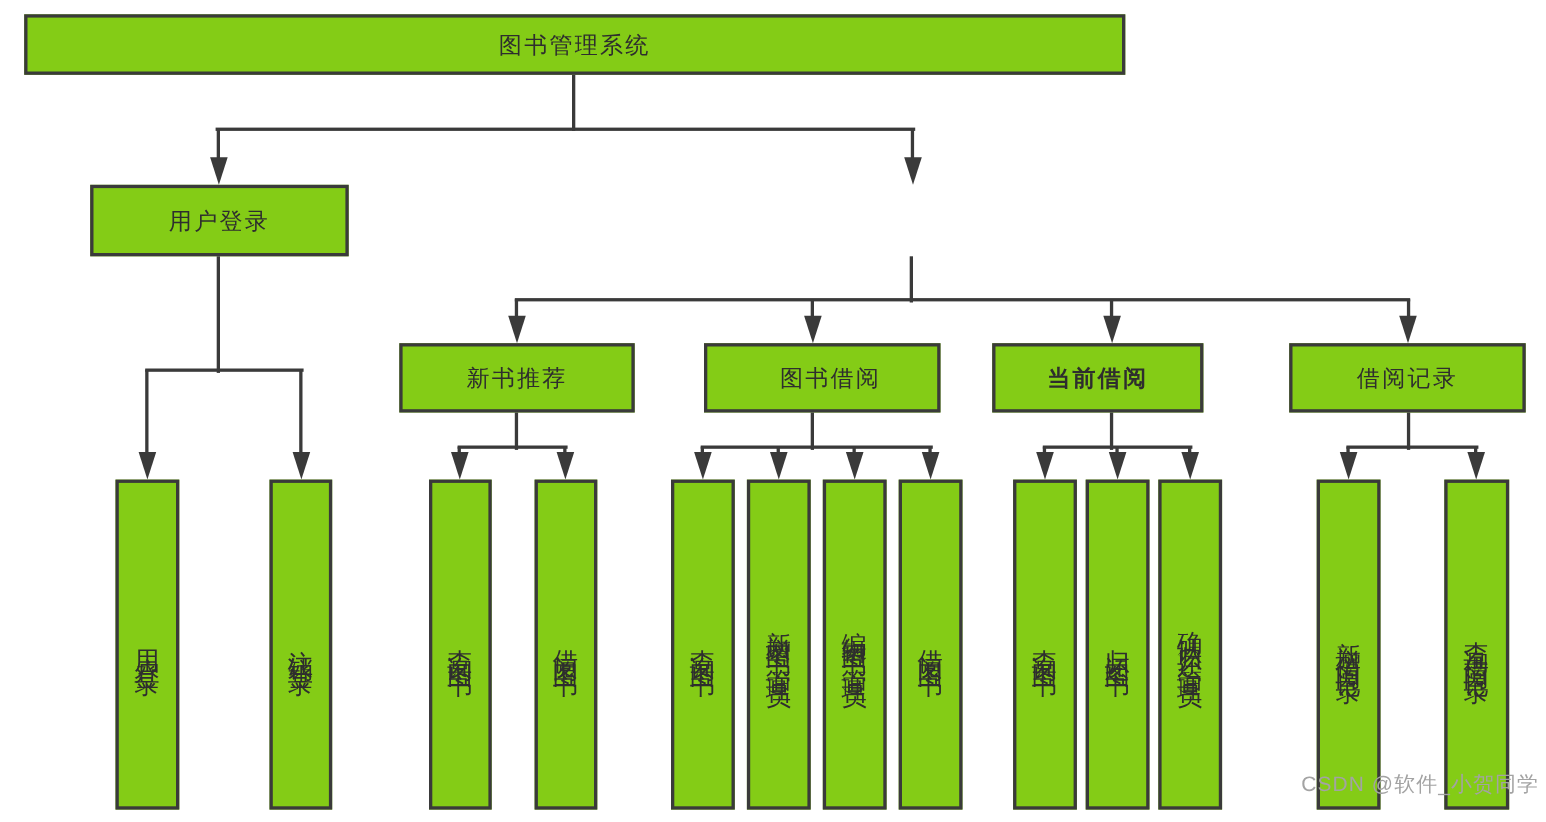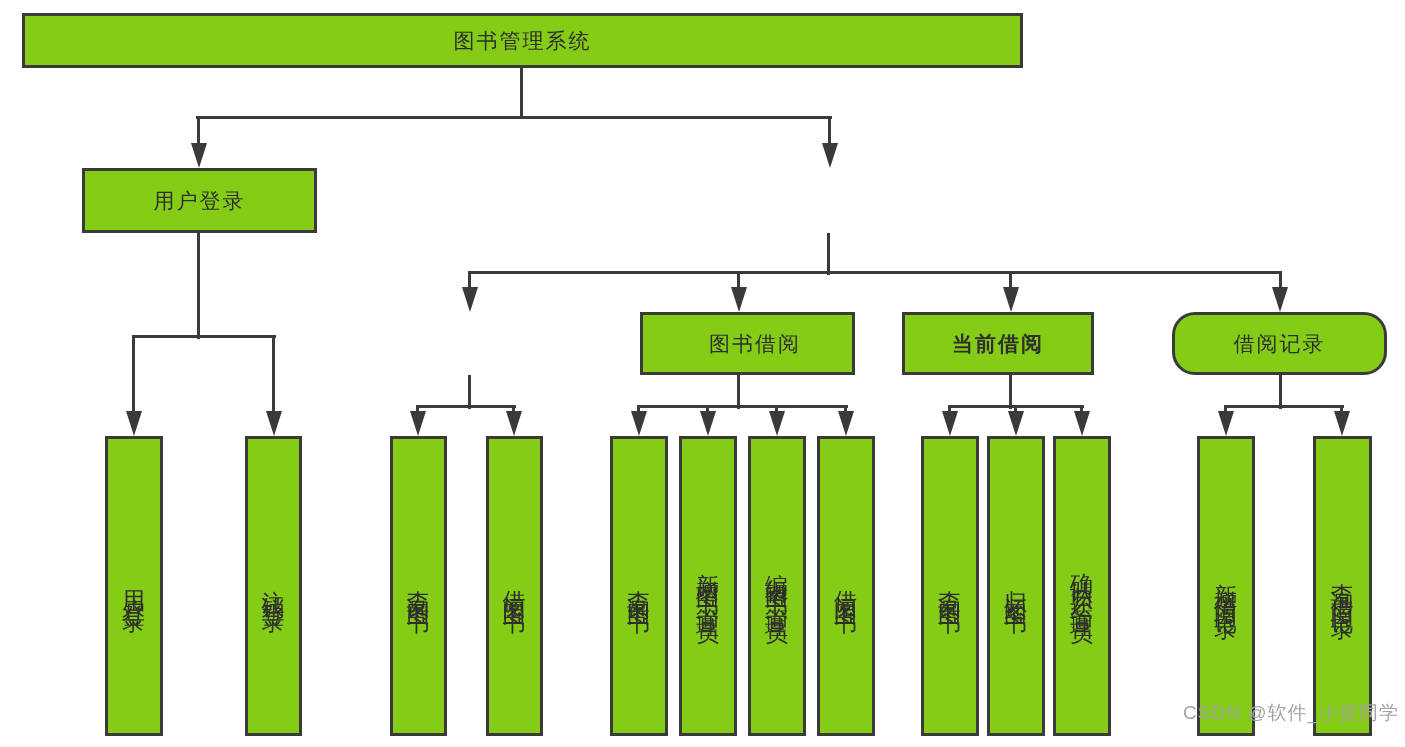--- a/index.html
+++ b/index.html
@@ -81,27 +81,30 @@
   <div class="hline" style="left:468px; top:271px; width:814px;"></div>
   <div class="vline" style="left:468px; top:272px; height:20px;"></div>
   <div class="vline" style="left:737px; top:272px; height:20px;"></div>
   <div class="vline" style="left:1009px; top:272px; height:20px;"></div>
   <div class="vline" style="left:1279px; top:272px; height:20px;"></div>
   <div class="arrow" style="left:462px; top:287px;"></div>
   <div class="arrow" style="left:731px; top:287px;"></div>
   <div class="arrow" style="left:1003px; top:287px;"></div>
   <div class="arrow" style="left:1272px; top:287px;"></div>
 
+  <div class="node" style="left:363px; top:312px; width:214px; height:63px;">
+    <span>新书推荐</span>
+  </div>
   <div class="node" style="left:640px; top:312px; width:215px; height:63px;padding-left:15px;">
     <span>图书借阅</span>
   </div>
   <div class="node" style="left:902px; top:312px; width:192px; height:63px;font-weight:bold;">
     <span>当前借阅</span>
   </div>
-  <div class="node" style="left:1172px; top:312px; width:215px; height:63px;border-radius:23px;">
+  <div class="node" style="left:1172px; top:312px; width:215px; height:63px;">
     <span>借阅记录</span>
   </div>
 
   <div class="vline" style="left:468px; top:375px; height:34px;"></div>
   <div class="hline" style="left:416px; top:405px; width:100px;"></div>
   <div class="vline" style="left:416px; top:406px; height:10px;"></div>
   <div class="vline" style="left:512px; top:406px; height:10px;"></div>
   <div class="arrow" style="left:410px; top:411px;"></div>
   <div class="arrow" style="left:506px; top:411px;"></div>
 

